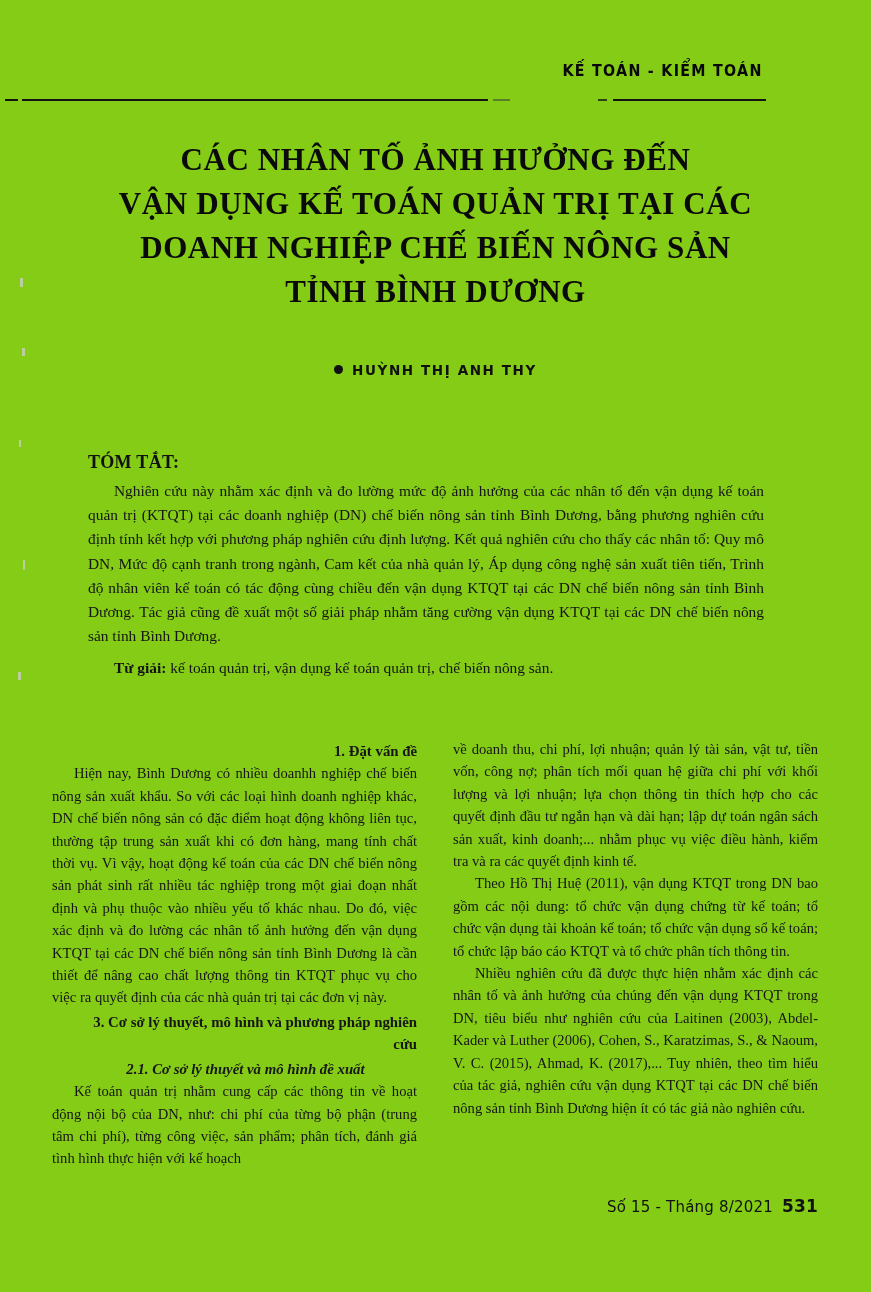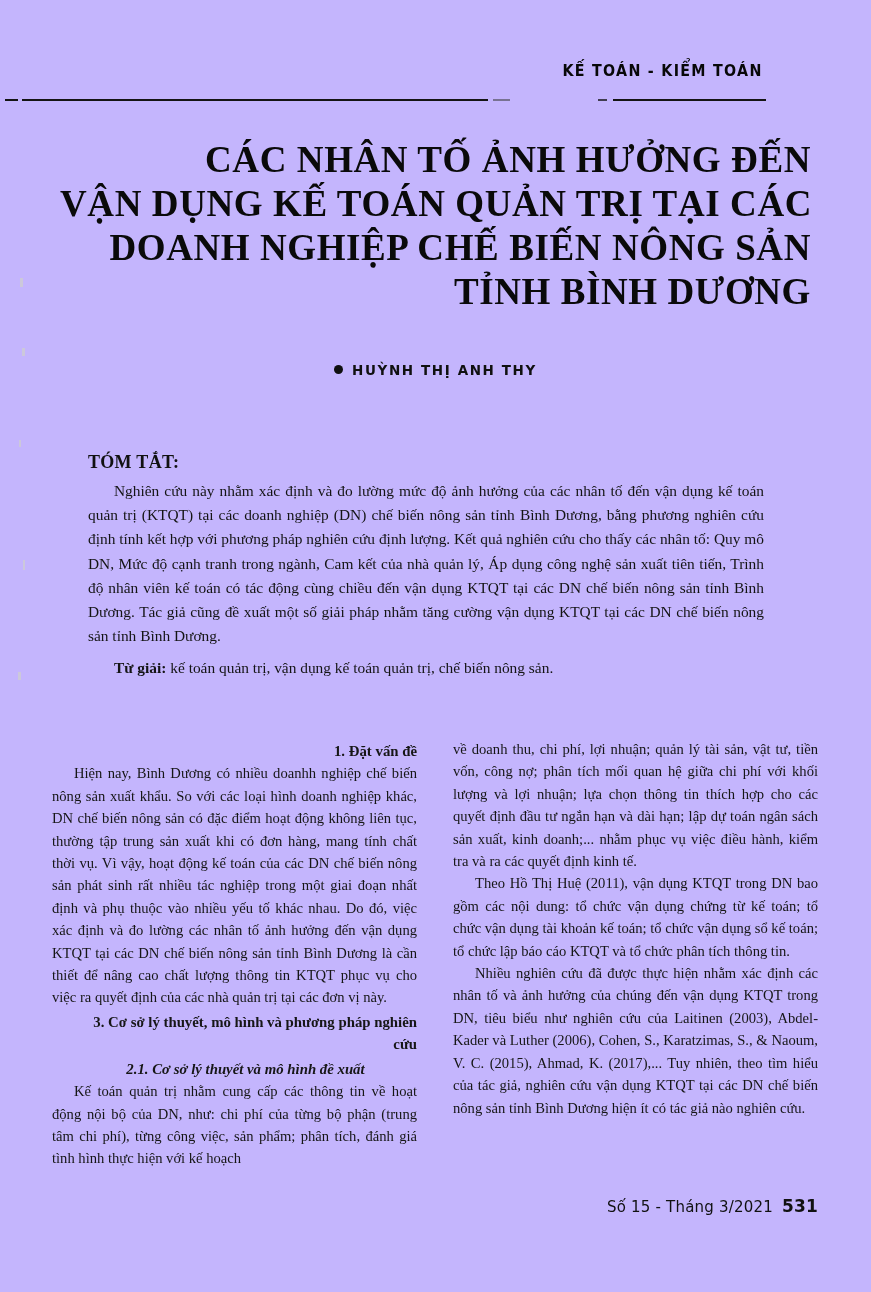--- a/index.html
+++ b/index.html
@@ -9,21 +9,21 @@
     background: #ffffff;
   }
   body {
     font-family: "Liberation Serif", "DejaVu Serif", serif;
     color: #111111;
   }
   .page {
     position: relative;
     width: 871px;
     height: 1292px;
-    background: #c4b5fd;
+    background: #84cc16;
     overflow: hidden;
     box-sizing: border-box;
   }
 
   
   .running-head {
     position: absolute;
     top: 62px;
     right: 108px;
     font-family: "DejaVu Sans", "Liberation Sans", sans-serif;
@@ -89,26 +89,25 @@
   .title-block {
     position: absolute;
     top: 138px;
     left: 60px;
     width: 751px;
     text-align: center;
   }
   .title-line {
     font-family: "Liberation Serif", "DejaVu Serif", serif;
     font-weight: bold;
-    font-size: 37px;
+    font-size: 31px;
     line-height: 44px;
     letter-spacing: 0.6px;
     color: #0a0a0a;
     white-space: nowrap;
-    text-align: right;
   }
 
   
   .author-line {
     position: absolute;
     top: 362px;
     left: 60px;
     width: 751px;
     text-align: center;
     font-family: "DejaVu Sans", "Liberation Sans", sans-serif;
@@ -259,16 +258,16 @@
 
     <div class="col">
       <p class="noindent">về doanh thu, chi phí, lợi nhuận; quản lý tài sản, vật tư, tiền vốn, công nợ; phân tích mối quan hệ giữa chi phí với khối lượng và lợi nhuận; lựa chọn thông tin thích hợp cho các quyết định đầu tư ngắn hạn và dài hạn; lập dự toán ngân sách sản xuất, kinh doanh;... nhằm phục vụ việc điều hành, kiểm tra và ra các quyết định kinh tế.</p>
       <p>Theo Hồ Thị Huệ (2011), vận dụng KTQT trong DN bao gồm các nội dung: tổ chức vận dụng chứng từ kế toán; tổ chức vận dụng tài khoản kế toán; tổ chức vận dụng sổ kế toán; tổ chức lập báo cáo KTQT và tổ chức phân tích thông tin.</p>
       <p>Nhiều nghiên cứu đã được thực hiện nhằm xác định các nhân tố và ảnh hưởng của chúng đến vận dụng KTQT trong DN, tiêu biểu như nghiên cứu của Laitinen (2003), Abdel-Kader và Luther (2006), Cohen, S., Karatzimas, S., &amp; Naoum, V. C. (2015), Ahmad, K. (2017),... Tuy nhiên, theo tìm hiểu của tác giả, nghiên cứu vận dụng KTQT tại các DN chế biến nông sản tỉnh Bình Dương hiện ít có tác giả nào nghiên cứu.</p>
     </div>
 
   </div>
 
   <div class="footer">
-    <span class="issue">Số 15</span><span> - </span><span>Tháng 3/2021</span><span class="pageno">531</span>
+    <span class="issue">Số 15</span><span> - </span><span>Tháng 8/2021</span><span class="pageno">531</span>
   </div>
 
 </div>
 
 </body></html>

